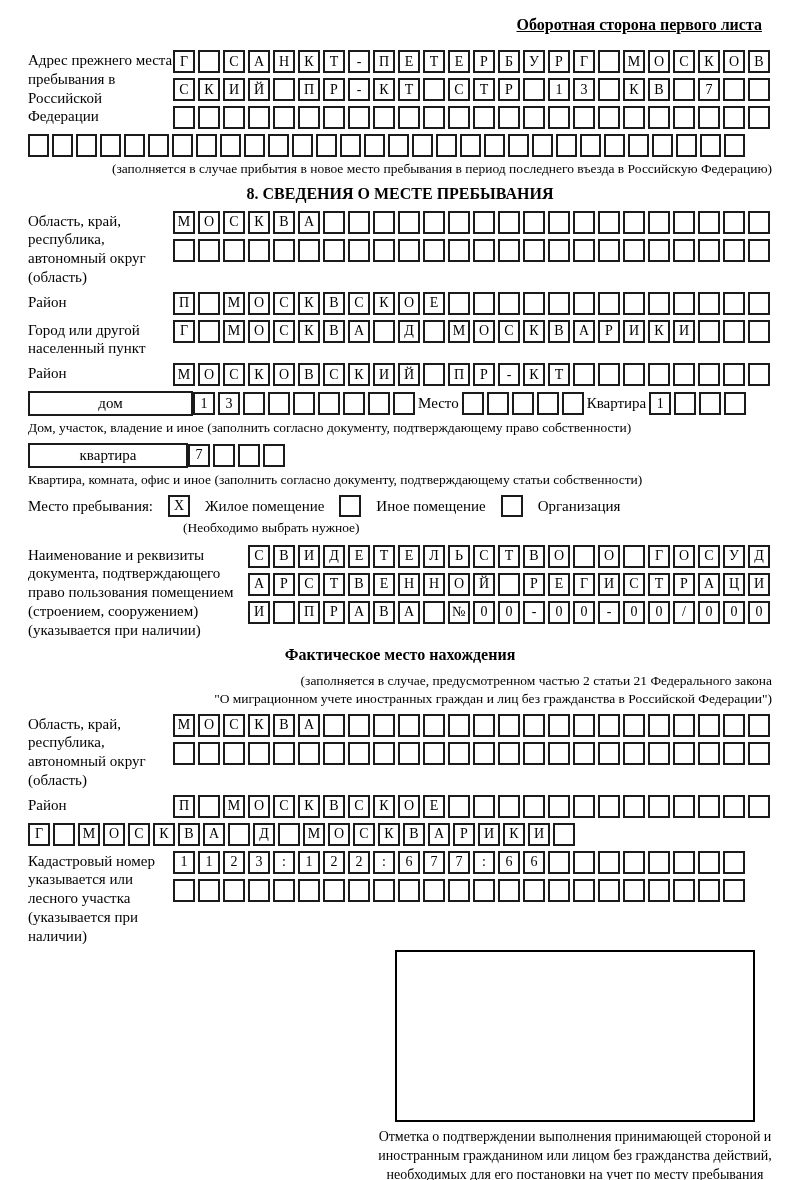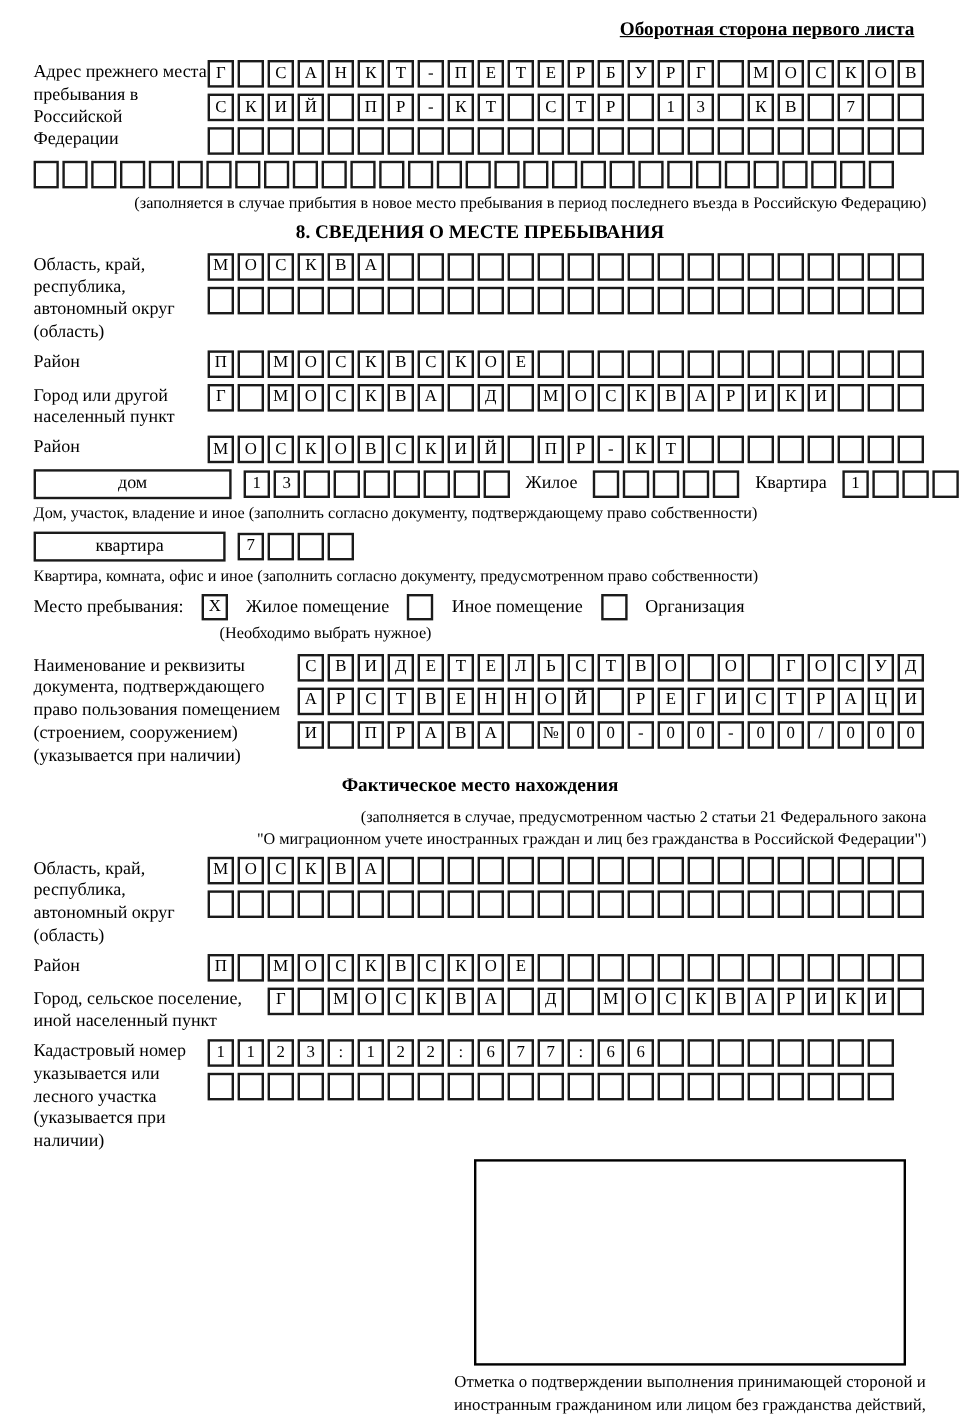--- a/index.html
+++ b/index.html
@@ -27,21 +27,21 @@
     flex:none; box-sizing:border-box; width:22px; height:23px;
     border:2px solid #1b1b1b; background:#fff;
     display:flex; align-items:center; justify-content:center;
     font-size:14px; line-height:1;
   }
   .fullrow { margin:4px 0 3px 0; }
   .fullrow .cell { width:21px; }
   .note { font-size:13.5px; line-height:1.3; }
   .center { text-align:right; }
   .sect-title { text-align:center; font-weight:bold; font-size:16px; margin:7px 0 8px 0; }
-  .house-row { display:flex; align-items:center; gap:10px; margin:3px 0 3px 0; }
+  .house-row { display:flex; align-items:center; gap:0; margin:3px 0 3px 0; }
   .wide-box {
     box-sizing:border-box; border:2px solid #1b1b1b; height:25px;
     display:flex; align-items:center; justify-content:center; font-size:15px; flex:none;
   }
   .wb165 { width:165px; }
   .wb200 { width:160px; }
   .inline-label { font-size:15px; padding:0 3px; white-space:nowrap; }
   .mb2 { margin-bottom:2px; }
   .mb6 { margin-bottom:6px; }
   .stay-row { display:flex; align-items:center; gap:15px; font-size:15px; margin-top:7px; }
@@ -341,21 +341,21 @@
         <span class="cell">1</span>
         <span class="cell">3</span>
         <span class="cell"></span>
         <span class="cell"></span>
         <span class="cell"></span>
         <span class="cell"></span>
         <span class="cell"></span>
         <span class="cell"></span>
         <span class="cell"></span>
       </div>
-    <div class="inline-label">Жилое</div>
+    <div class="inline-label">Место</div>
     <div class="cells">
         <span class="cell"></span>
         <span class="cell"></span>
         <span class="cell"></span>
         <span class="cell"></span>
         <span class="cell"></span>
       </div>
     <div class="inline-label">Квартира</div>
     <div class="cells">
         <span class="cell">1</span>
@@ -368,21 +368,21 @@
 
   <div class="house-row">
     <div class="wide-box wb200">квартира</div>
     <div class="cells">
         <span class="cell">7</span>
         <span class="cell"></span>
         <span class="cell"></span>
         <span class="cell"></span>
       </div>
   </div>
-  <div class="note mb2">Квартира, комната, офис и иное (заполнить согласно документу, предусмотренном право собственности)</div>
+  <div class="note mb2">Квартира, комната, офис и иное (заполнить согласно документу, подтверждающему статьи собственности)</div>
 
   <div class="stay-row">
     <span>Место пребывания:</span>
     <span class="chk">X</span>
     <span>Жилое помещение</span>
     <span class="chk"></span>
     <span>Иное помещение</span>
     <span class="chk"></span>
     <span>Организация</span>
   </div>
@@ -549,21 +549,20 @@
         <span class="cell"></span>
         <span class="cell"></span>
         <span class="cell"></span>
         <span class="cell"></span>
         <span class="cell"></span>
         <span class="cell"></span>
       </div>
   </div>
 
   <div class="frow">
-    <div class="flabel w195">Город, сельское поселение, иной населенный пункт</div>
     <div class="cells">
         <span class="cell">Г</span>
         <span class="cell"></span>
         <span class="cell">М</span>
         <span class="cell">О</span>
         <span class="cell">С</span>
         <span class="cell">К</span>
         <span class="cell">В</span>
         <span class="cell">А</span>
         <span class="cell"></span>

